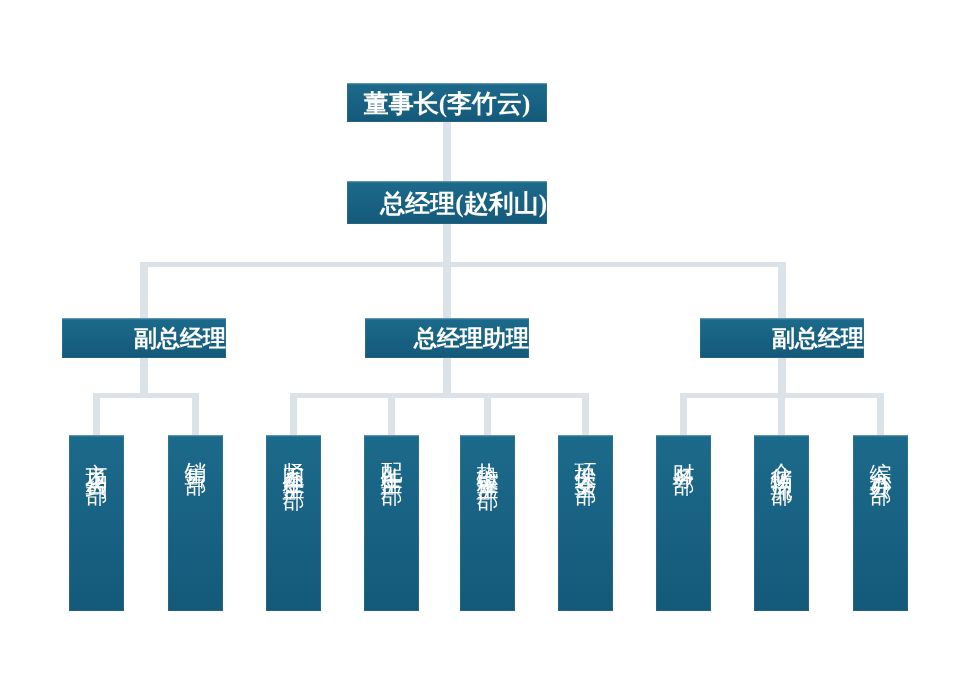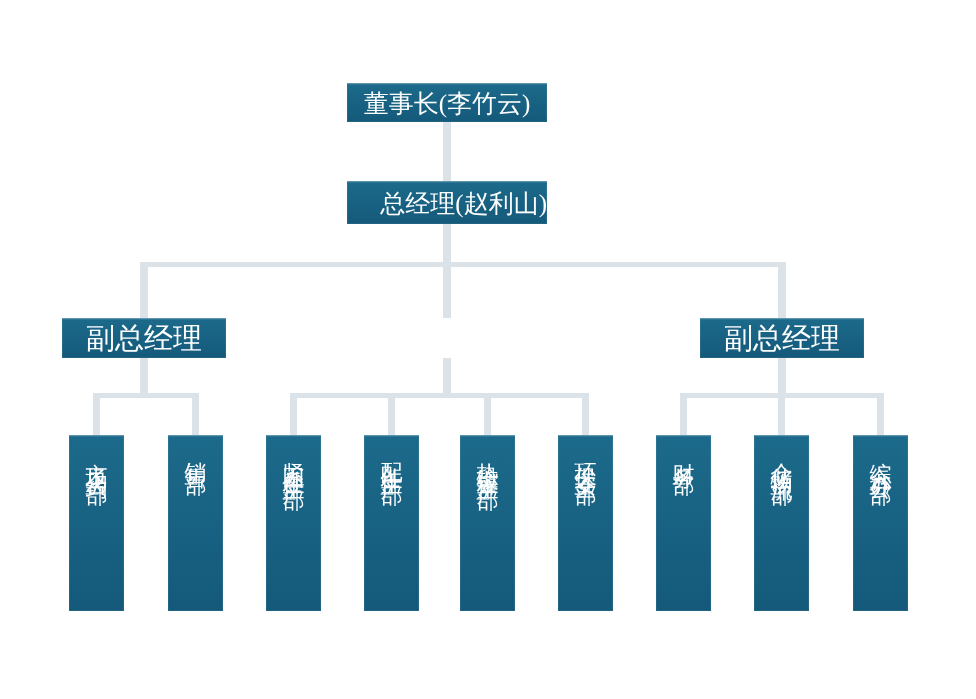--- a/index.html
+++ b/index.html
@@ -23,25 +23,25 @@
     border-top:1px solid #5f95ac;
     box-shadow:inset 0 0 0 1px rgba(255,255,255,0.07);
     color:#ffffff;
     display:flex;
     align-items:center;
     justify-content:center;
     box-sizing:border-box;
   }
   .hnode {
     font-family:"Liberation Serif","DejaVu Serif",serif;
-    font-weight:400;
+    font-weight:700;
     white-space:nowrap;
   }
   .l1 { font-size:25px; }
-  .l3 { font-size:29px; }
+  .l3 { font-size:23px;justify-content:flex-end; }
   .vnode {
     font-family:"Liberation Sans","DejaVu Sans",sans-serif;
     font-size:22px;
     align-items:flex-start;
   }
   .vnode .vtext {
     writing-mode:vertical-rl;
     text-orientation:upright;
     letter-spacing:5px;
     padding-top:9px;
@@ -118,20 +118,23 @@
     <span>董事长(李竹云)</span>
   </div>
 
   <div class="node hnode l1" id="node-gm">
     <span>总经理(赵利山)</span>
   </div>
 
   <div class="node hnode l3" id="node-vp-left">
     <span>副总经理</span>
   </div>
+  <div class="node hnode l3" id="node-assistant">
+    <span>总经理助理</span>
+  </div>
   <div class="node hnode l3" id="node-vp-right">
     <span>副总经理</span>
   </div>
 
   <div class="node vnode dept" id="node-market">
     <span class="vtext">市场合约部</span>
   </div>
   <div class="node vnode dept" id="node-sales">
     <span class="vtext">销售部</span>
   </div>

